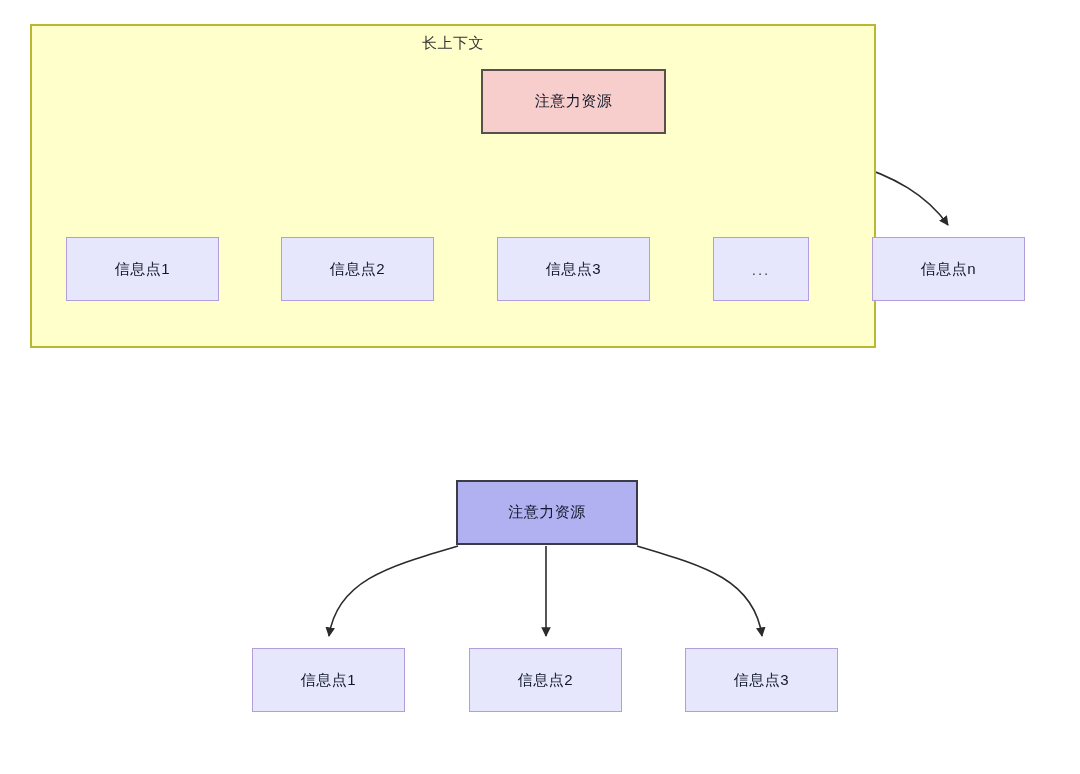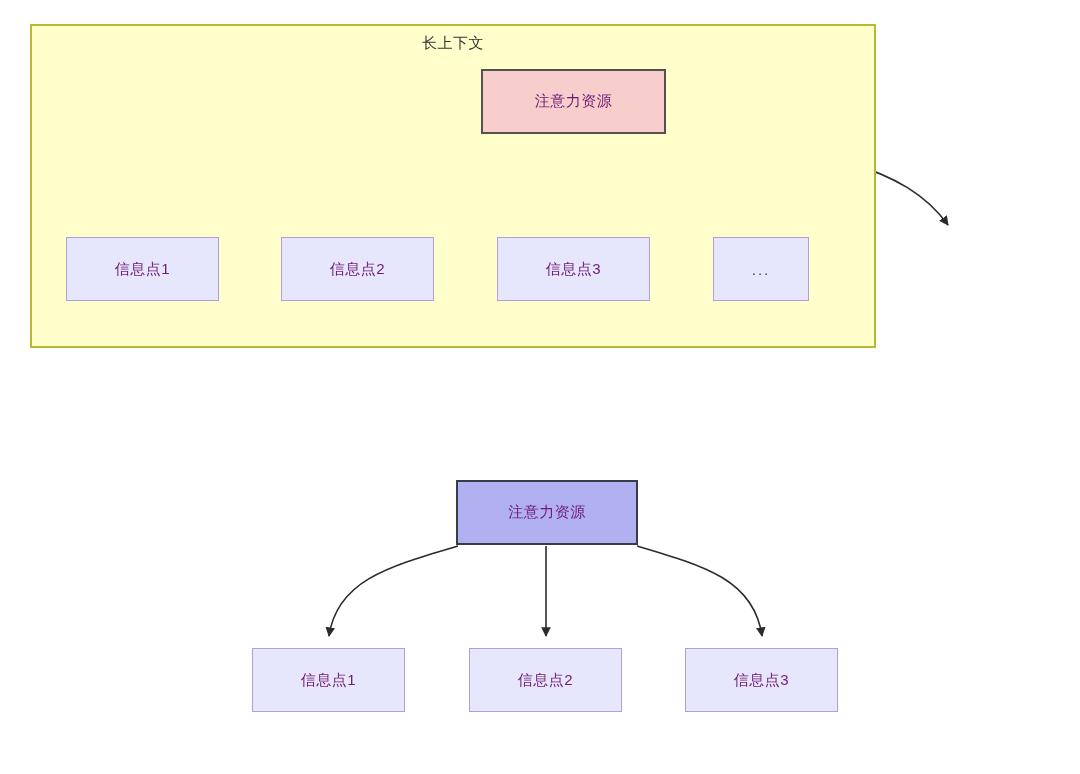--- a/index.html
+++ b/index.html
@@ -59,21 +59,21 @@
     line-height: 20px;
   }
   
   .node {
     position: absolute;
     box-sizing: border-box;
     display: flex;
     align-items: center;
     justify-content: center;
     font-size: 15px;
-    color: #701a75;
+    color: #0f172a;
     letter-spacing: 0.5px;
     text-align: center;
   }
   .node.root-red {
     background: #f8cecc;
     border: 2px solid #56504f;
   }
   .node.root-blue {
     background: #b1b0f0;
     border: 2px solid #3b3b47;
@@ -134,20 +134,21 @@
   <div class="node root-red" id="node-long-root">注意力资源</div>
 
   <div class="node leaf" id="node-long-leaf1">信息点1</div>
 
   <div class="node leaf" id="node-long-leaf2">信息点2</div>
 
   <div class="node leaf" id="node-long-leaf3">信息点3</div>
 
   <div class="node leaf dots" id="node-long-leaf4">...</div>
 
+  <div class="node leaf" id="node-long-leaf5">信息点n</div>
 
 
   <div class="node root-blue" id="node-short-root">注意力资源</div>
 
   <div class="node leaf" id="node-short-leaf1">信息点1</div>
 
   <div class="node leaf" id="node-short-leaf2">信息点2</div>
 
   <div class="node leaf" id="node-short-leaf3">信息点3</div>
 

